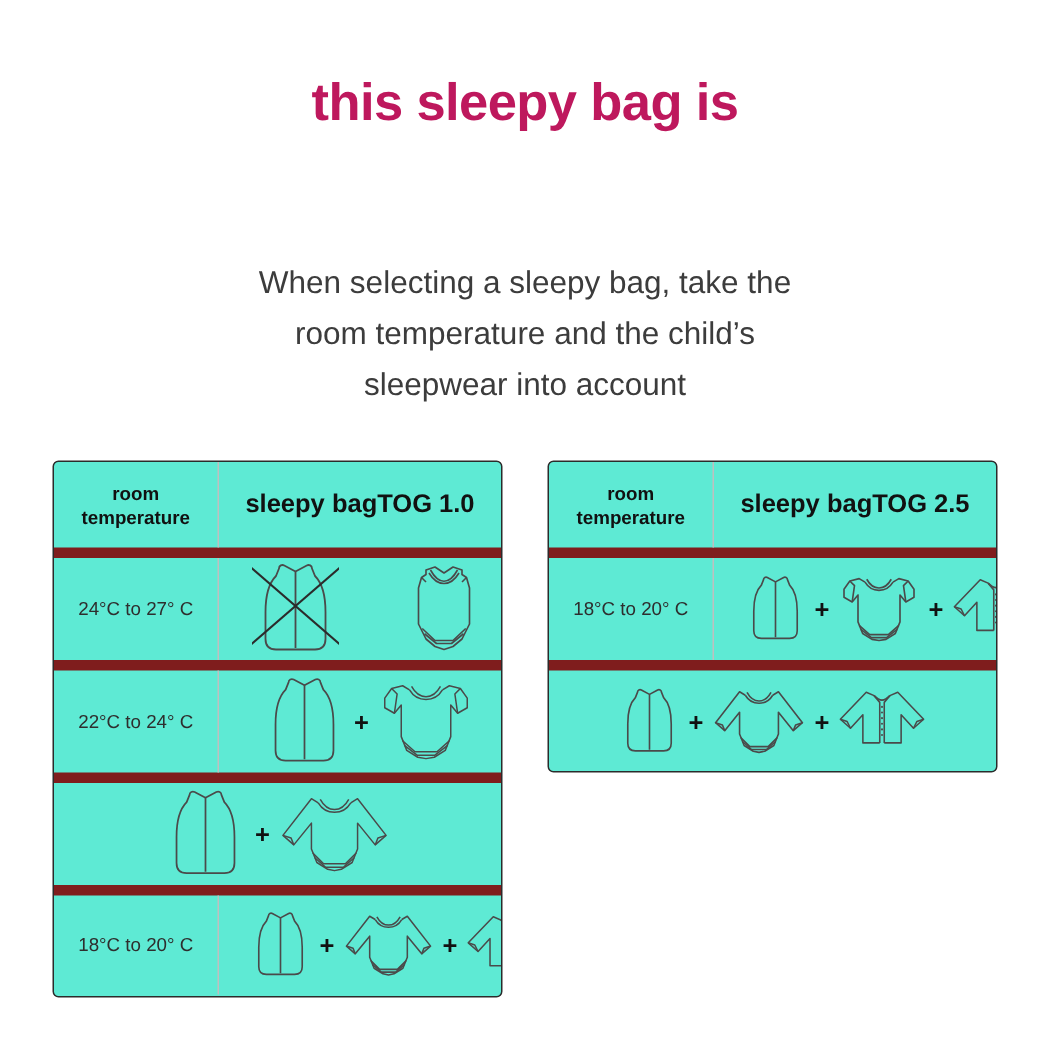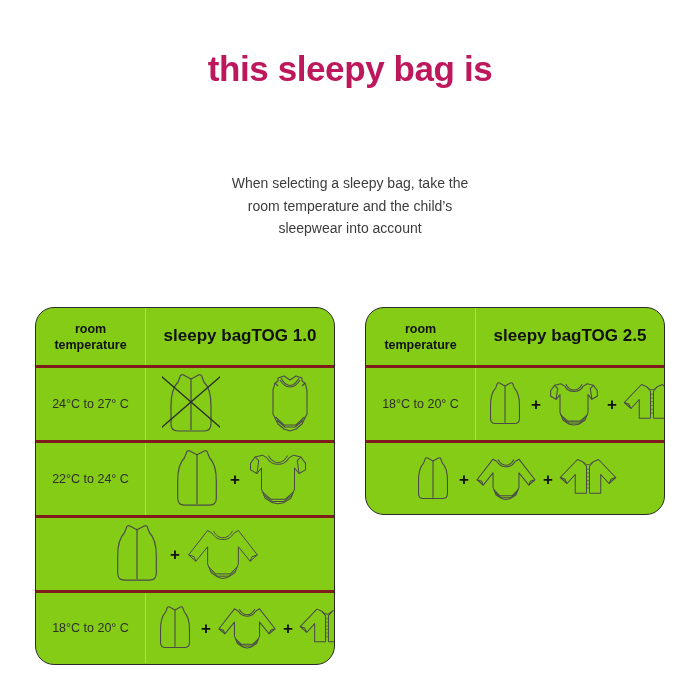--- a/index.html
+++ b/index.html
@@ -24,40 +24,40 @@
     line-height:1.22;
     letter-spacing:-0.4px;
     color:#be185d;
   }
   .headline .l2 { display:block; }
 
   .subhead {
     position:absolute;
     left:0; right:0; top:172px;
     text-align:center;
-    font-size:14px;
+    font-size:21px;
     font-weight:400;
     line-height:1.62;
     color:#3c3c3c;
   }
   .subhead span { display:block; }
 
   
   .table {
     position:absolute;
     border:1.6px solid #2b2b2b;
-    border-radius:19px;
-    background:#84cc16;
+    border-radius:4px;
+    background:#5eead4;
     overflow:hidden;
   }
   #table-tog10 { left:35px; top:307px; width:300px; height:358px; }
   #table-tog25 { left:365px; top:307px; width:300px; height:208px; }
 
   .trow { display:flex; width:100%; }
-  .trow + .trow { border-top:3px solid #7f1d1d; }
+  .trow + .trow { border-top:7px solid #7f1d1d;gap:12px; }
 
   .cell-temp {
     width:110px;
     flex:0 0 110px;
     border-right:1px solid #bfbfbf;
     display:flex;
     align-items:center;
     justify-content:center;
     padding:0 6px;
     font-size:12.5px;

